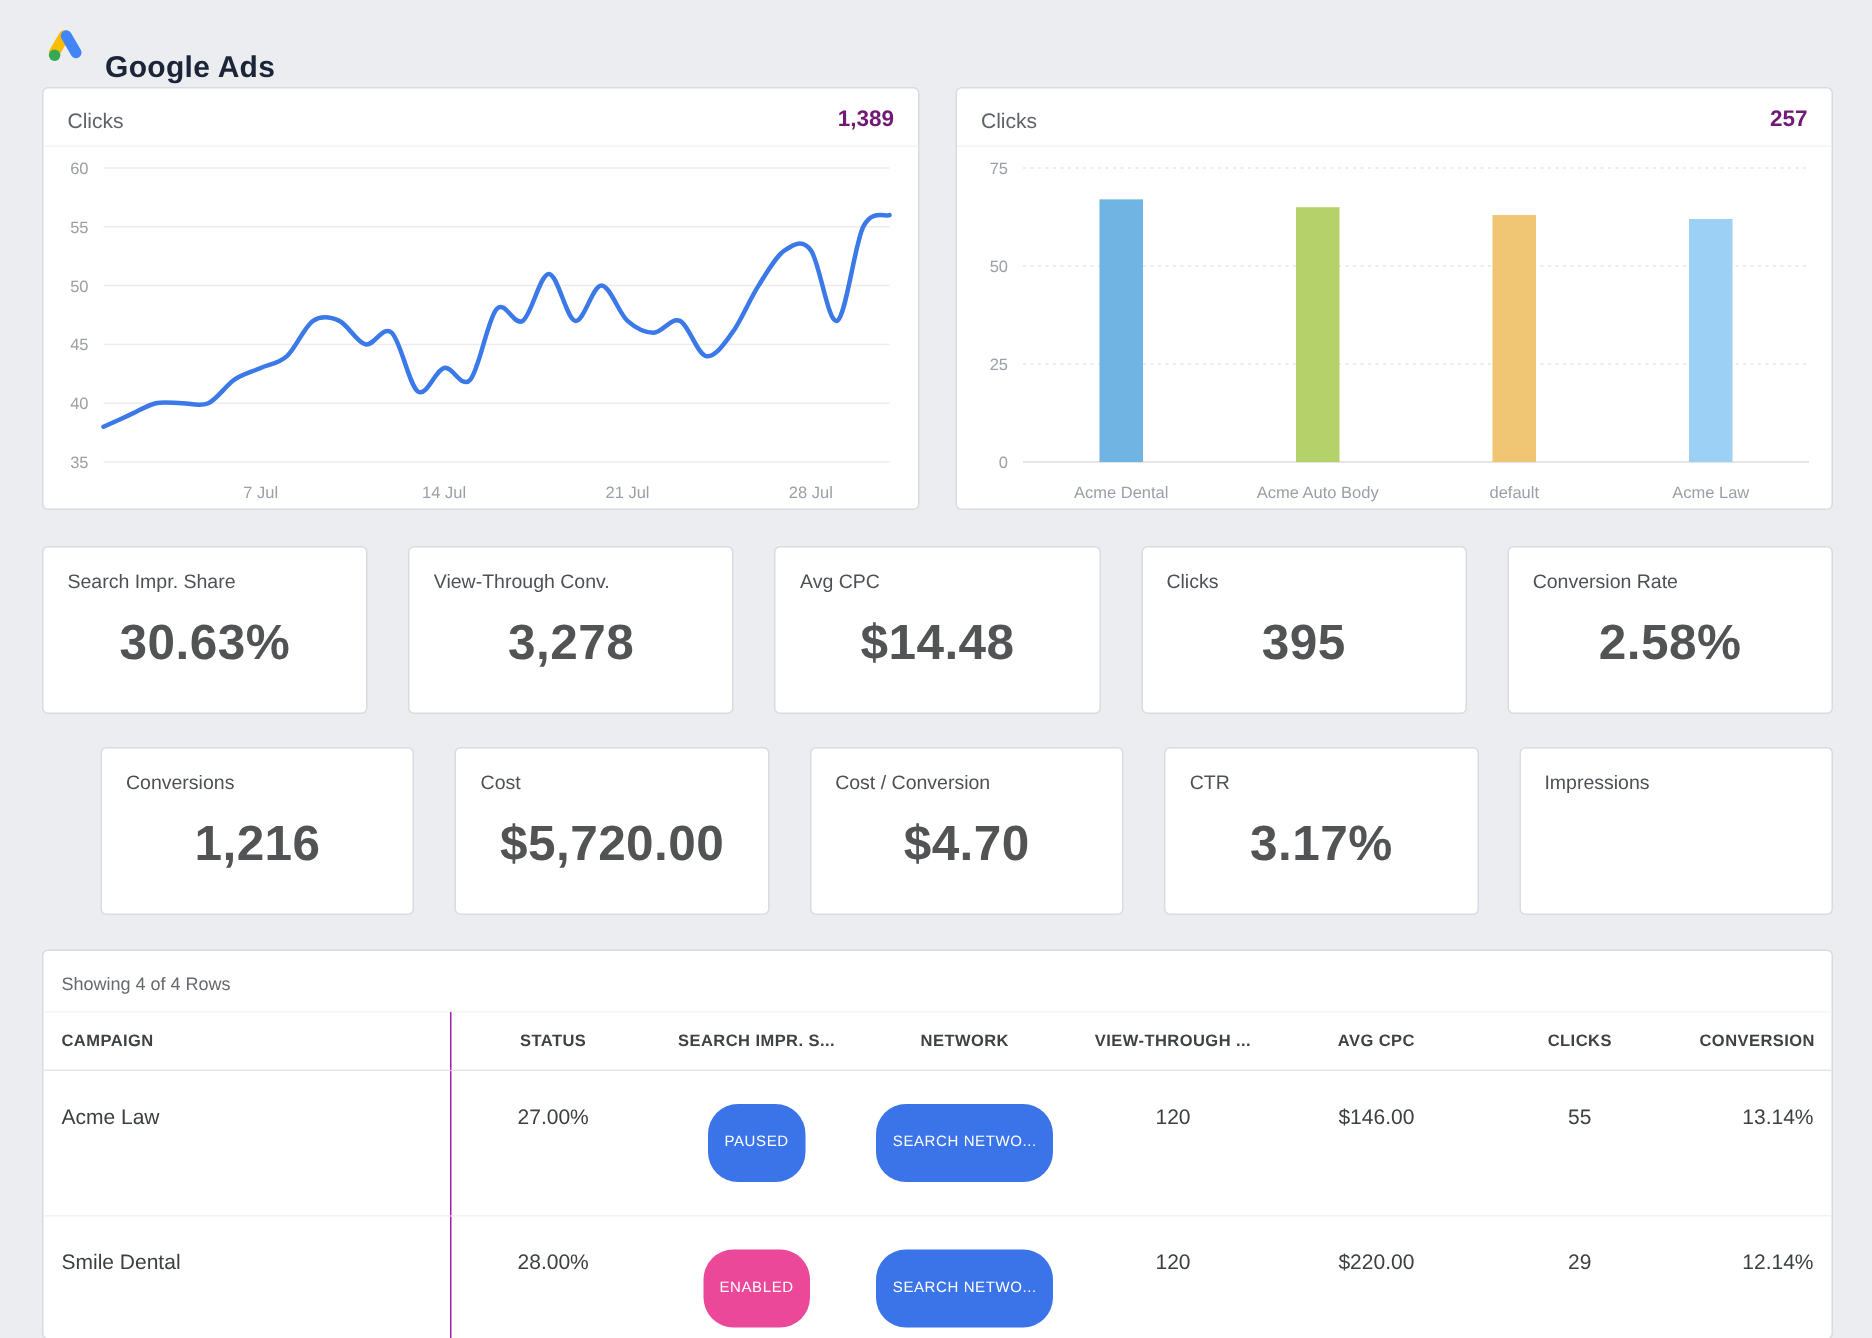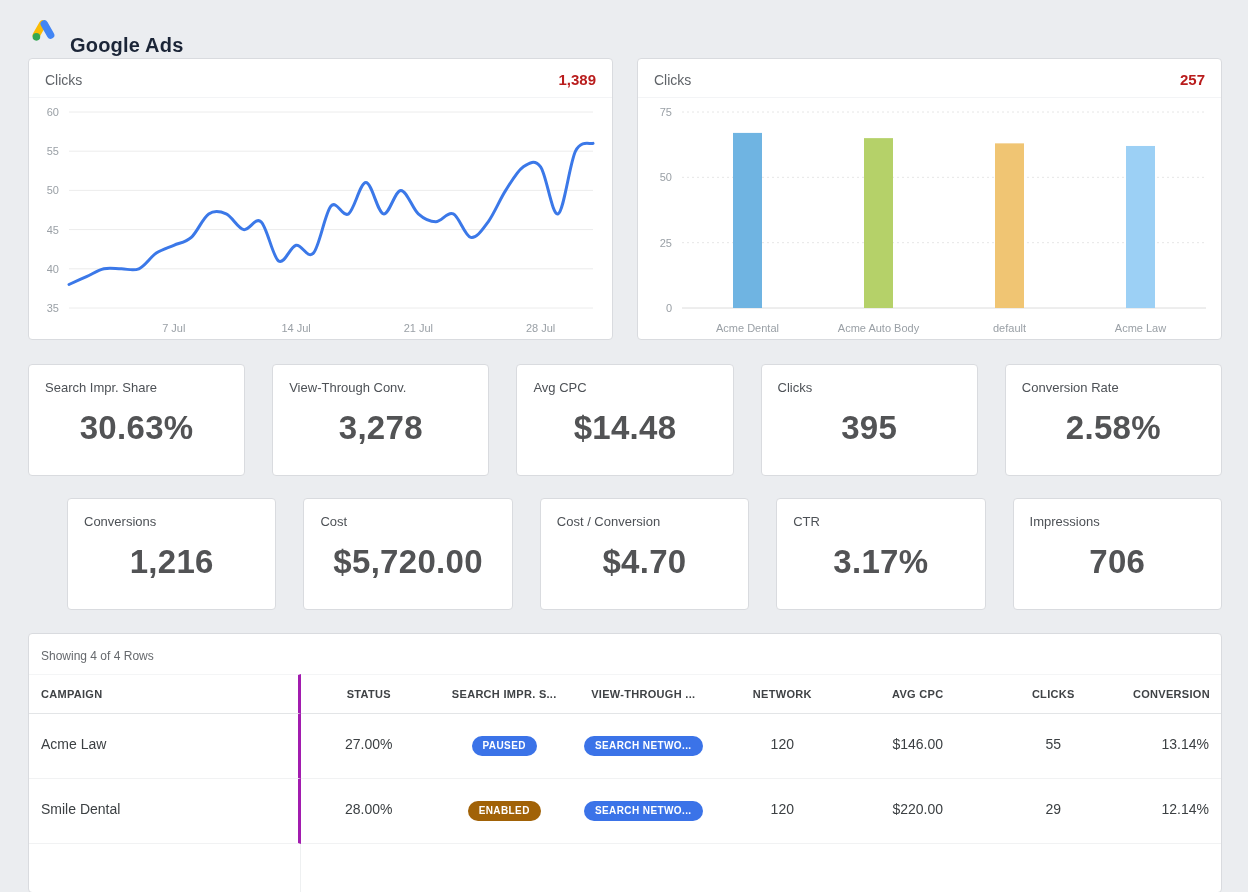--- a/index.html
+++ b/index.html
@@ -17,47 +17,47 @@
 
   
   .card { background:#fff; border:1px solid #d9dbdf; border-radius:4px; }
 
   
   .charts-row { display:flex; gap:24px; }
   .chart-card { flex:1; height:282px; overflow:hidden; }
   .chart-head { display:flex; justify-content:space-between; align-items:center;
                 padding:12px 16px 9px; border-bottom:1px solid #f3f4f6; }
   .chart-title { font-size:14px; color:#5f6368; }
-  .chart-total { font-size:15px; font-weight:700; color:#b91c1c; }
+  .chart-total { font-size:15px; font-weight:700; color:#701a75; }
   svg.chart { display:block; }
   .tick { fill:#9aa0a6; font-size:11px; font-family:"Liberation Sans",sans-serif; }
 
   
   .kpi-grid { display:grid; grid-template-columns:repeat(5,1fr); gap:27px; margin-top:24px; }
   .kpi-card { height:112px; display:flex; flex-direction:column; padding:15px 16px; }
   .kpi-label { font-size:13px; color:#4d5156; }
   .kpi-value { flex:1; display:flex; align-items:center; justify-content:center;
                font-size:33px; font-weight:700; color:#525355; letter-spacing:.3px; }
 
   
   .table-card { margin-top:23px; height:260px; overflow:hidden; }
   .table-summary { padding:15px 12px 11px; font-size:12px; color:#66696d; }
   .grid-table { display:grid; grid-template-columns:272px repeat(6,1fr) 100px; }
   .t-row { display:contents; }
   .hcell { padding:13px 12px; font-size:11px; font-weight:700; color:#3f4245;
            letter-spacing:.3px; border-bottom:1px solid #e3e5e7; border-top:1px solid #f4f5f6;
            white-space:nowrap; overflow:hidden; }
   .cell { padding:22px 12px; font-size:14px; color:#3c4043;
           border-bottom:1px solid #f1f2f3; white-space:nowrap; }
-  .first-col { border-right:3px solid #a21caf; }
+  .first-col { border-right:1px solid #a21caf; }
   .al { text-align:left; } .ac { text-align:center; } .ar { text-align:right; }
-  .pill { display:inline-block; padding:5px 11px; border-radius:20px; color:#fff;
-          font-size:10px; font-weight:700; letter-spacing:.4px; line-height:1; }
+  .pill { display:inline-block; padding:21px 11px; border-radius:20px; color:#fff;
+          font-size:10px; font-weight:400; letter-spacing:.4px; line-height:1; }
   .pill-blue { background:#3b73e8; }
-  .pill-green { background:#a16207; }
+  .pill-green { background:#ec4899; }
   .stub-left { height:64px; border-right:1px solid #eef0f1; }
 </style>
 </head>
 <body>
 
 <div class="page">
 
   <div class="app-header">
     <span style="display:inline-flex;">
       <svg width="27" height="27" viewBox="0 0 24 24">
@@ -157,33 +157,32 @@
     <div class="card kpi-card">
       <div class="kpi-label">Cost / Conversion</div>
       <div class="kpi-value">$4.70</div>
     </div>
     <div class="card kpi-card">
       <div class="kpi-label">CTR</div>
       <div class="kpi-value">3.17%</div>
     </div>
     <div class="card kpi-card">
       <div class="kpi-label">Impressions</div>
-      <div class="kpi-value">706</div>
     </div>
   </div>
 
   <div class="card table-card">
     <div class="table-summary">Showing 4 of 4 Rows</div>
     <div class="grid-table">
 
       <div class="hcell al first-col">CAMPAIGN</div>
       <div class="hcell ac">STATUS</div>
       <div class="hcell ac">SEARCH IMPR. S...</div>
+      <div class="hcell ac">NETWORK</div>
       <div class="hcell ac">VIEW-THROUGH ...</div>
-      <div class="hcell ac">NETWORK</div>
       <div class="hcell ac">AVG CPC</div>
       <div class="hcell ac">CLICKS</div>
       <div class="hcell ar">CONVERSION</div>
 
       <div class="t-row">
         <div class="cell al first-col">Acme Law</div>
         <div class="cell ac">27.00%</div>
         <div class="cell ac">
           <span class="pill pill-blue">PAUSED</span>
         </div>

